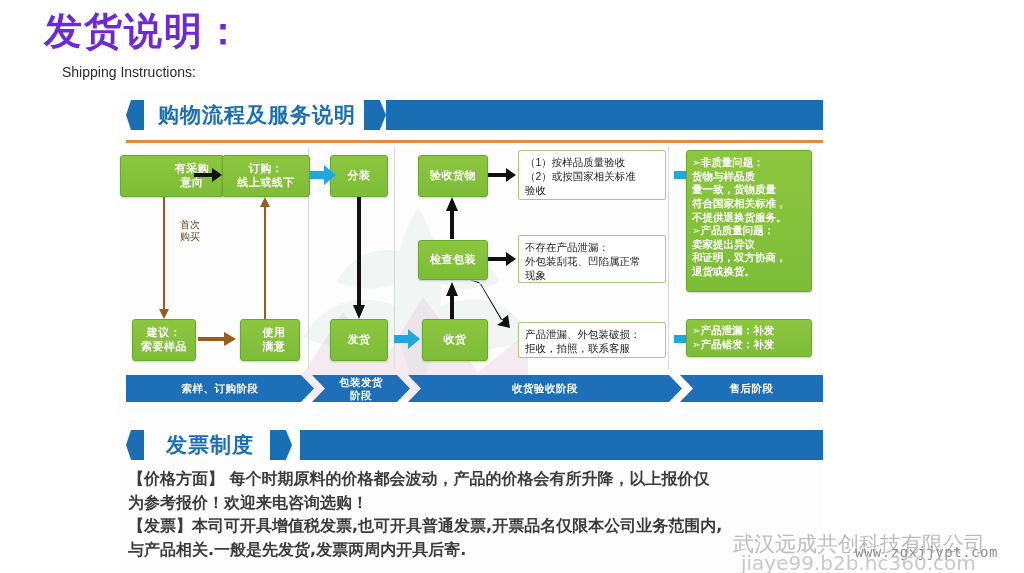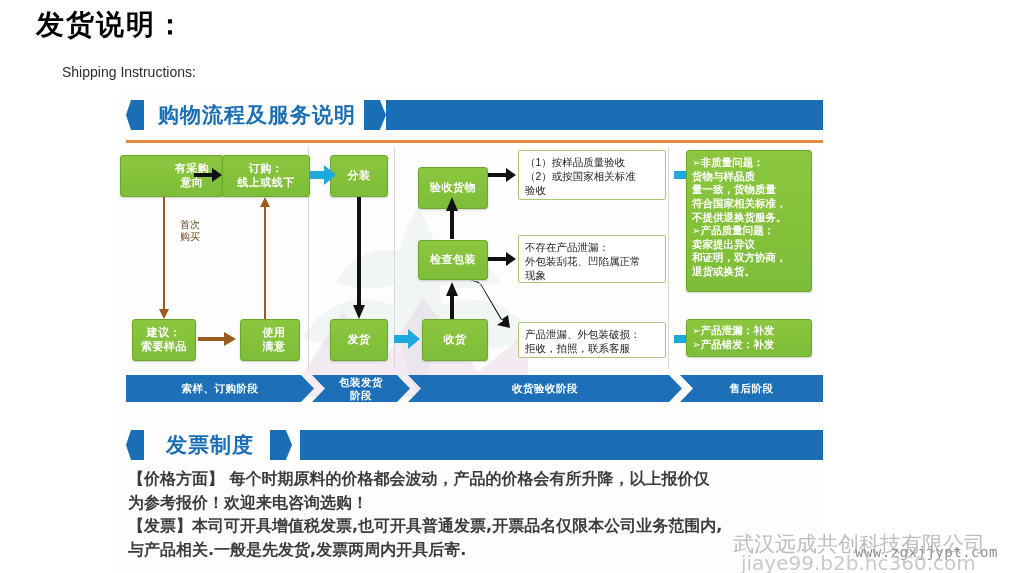--- a/index.html
+++ b/index.html
@@ -11,26 +11,26 @@
     height: 573px;
     background: #ffffff;
     font-family: "Liberation Sans", "DejaVu Sans", sans-serif;
     overflow: hidden;
     position: relative;
   }
 
   
   #page-title {
     position: absolute;
-    left: 36px;
+    left: 44px;
     top: 6px;
     font-family: "Liberation Serif", "DejaVu Serif", serif;
-    font-size: 28px;
-    font-weight: 700;
-    color: #000000;
+    font-size: 38px;
+    font-weight: 700;
+    color: #6d28d9;
     letter-spacing: 2px;
     white-space: nowrap;
   }
   #page-subtitle {
     position: absolute;
     left: 62px;
     top: 64px;
     font-size: 14px;
     color: #2b2b2b;
     white-space: nowrap;
@@ -281,21 +281,21 @@
     <div class="col-sep" id="sep-3"></div>
 
     <div class="node" style="left:2px;  top:8px;  width:62px; height:40px;padding-left:40px;">有采购
 意向</div>
 
     <div class="node" style="left:104px; top:8px;  width:86px; height:40px;">订购：
 线上或线下</div>
 
     <div class="node" style="left:212px; top:8px;  width:56px; height:40px;">分装</div>
 
-    <div class="node" style="left:300px; top:8px;  width:68px; height:40px;margin-top:12px;">验收货物</div>
+    <div class="node" style="left:300px; top:8px;  width:68px; height:40px;">验收货物</div>
 
     <svg class="arrow-h-black" style="left:76px; top:20px; width:28px; height:16px;" viewBox="0 0 28 16">
       <path d="M0 6 H18 V1 L28 8 L18 15 V10 H0 Z" fill="#111"></path>
     </svg>
     <svg class="arrow-blue" style="left:192px; top:18px; width:26px; height:20px;" viewBox="0 0 26 20">
       <path d="M0 6 H14 V0 L26 10 L14 20 V14 H0 Z" fill="#1fa7e0"></path>
     </svg>
     <svg class="arrow-h-black" style="left:370px; top:20px; width:28px; height:16px;" viewBox="0 0 28 16">
       <path d="M0 6 H18 V1 L28 8 L18 15 V10 H0 Z" fill="#111"></path>
     </svg>

